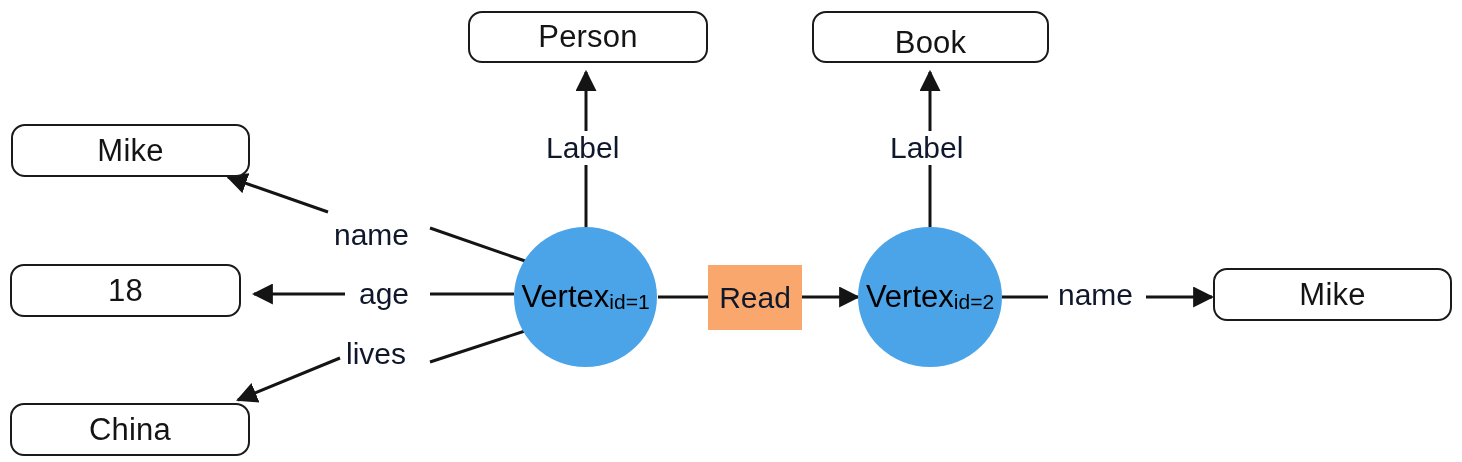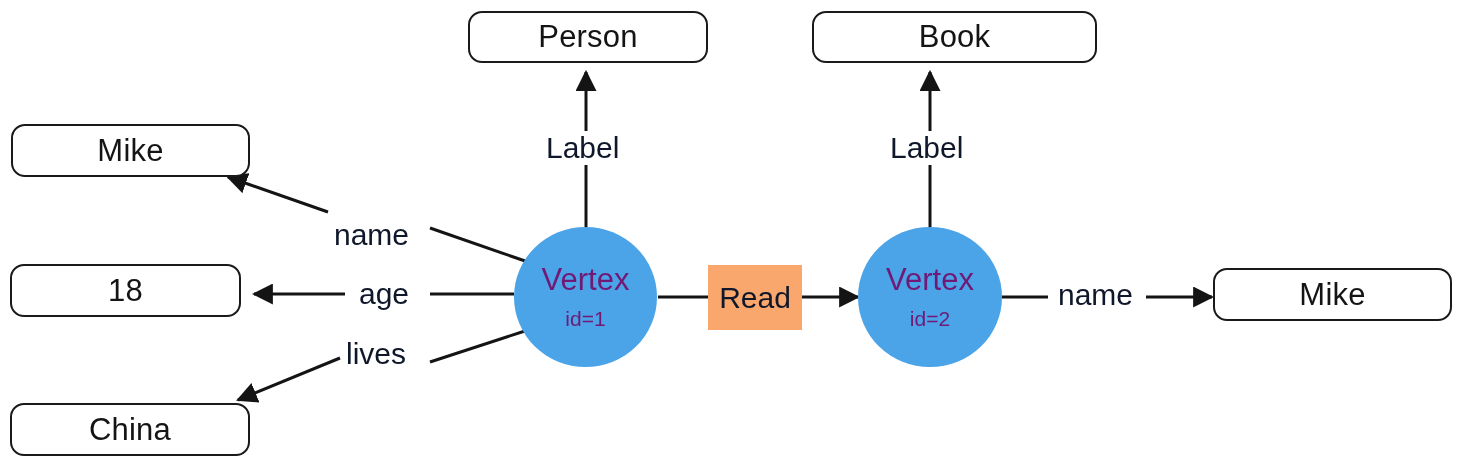--- a/index.html
+++ b/index.html
@@ -35,22 +35,22 @@
   .prop-box {
     background: #ffffff;
     border: 2px solid #1a1a1a;
     border-radius: 14px;
     font-size: 31px;
     color: #141414;
     letter-spacing: 0.2px;
   }
   .vertex {
     border-radius: 50%;
-    color: #701a75;
-    flex-direction: column;
+    color: #000000;
+    flex-direction: row;
     line-height: 1.05;
   }
   .vertex .v-title {
     font-size: 31px;
   }
   .vertex .v-id {
     font-size: 21px;
     margin-top: 11px;
   }
   .edge-box {
@@ -96,21 +96,21 @@
     <line x1="802" y1="297" x2="858" y2="297" stroke="#141414" stroke-width="3" marker-end="url(#arrow)"></line>
 
     <line x1="1002" y1="297" x2="1048" y2="297" stroke="#141414" stroke-width="3"></line>
     <line x1="1146" y1="297" x2="1212" y2="297" stroke="#141414" stroke-width="3" marker-end="url(#arrow)"></line>
   </svg>
 
   <div class="node prop-box" style="left:468px; top:11px; width:240px; height:52px;align-items:center;">
     <span>Person</span>
   </div>
 
-  <div class="node prop-box" style="left:812px; top:11px; width:285px; height:52px;">
+  <div class="node prop-box" style="left:812px; top:11px; width:237px; height:52px;align-items:flex-end;">
     <span>Book</span>
   </div>
 
   <div class="edge-label" style="left:542px; top:131px;"><span>Label</span></div>
 
   <div class="edge-label" style="left:886px; top:131px;"><span>Label</span></div>
 
   <div class="node prop-box" style="left:11px; top:124px; width:239px; height:53px;">
     <span>Mike</span>
   </div>

